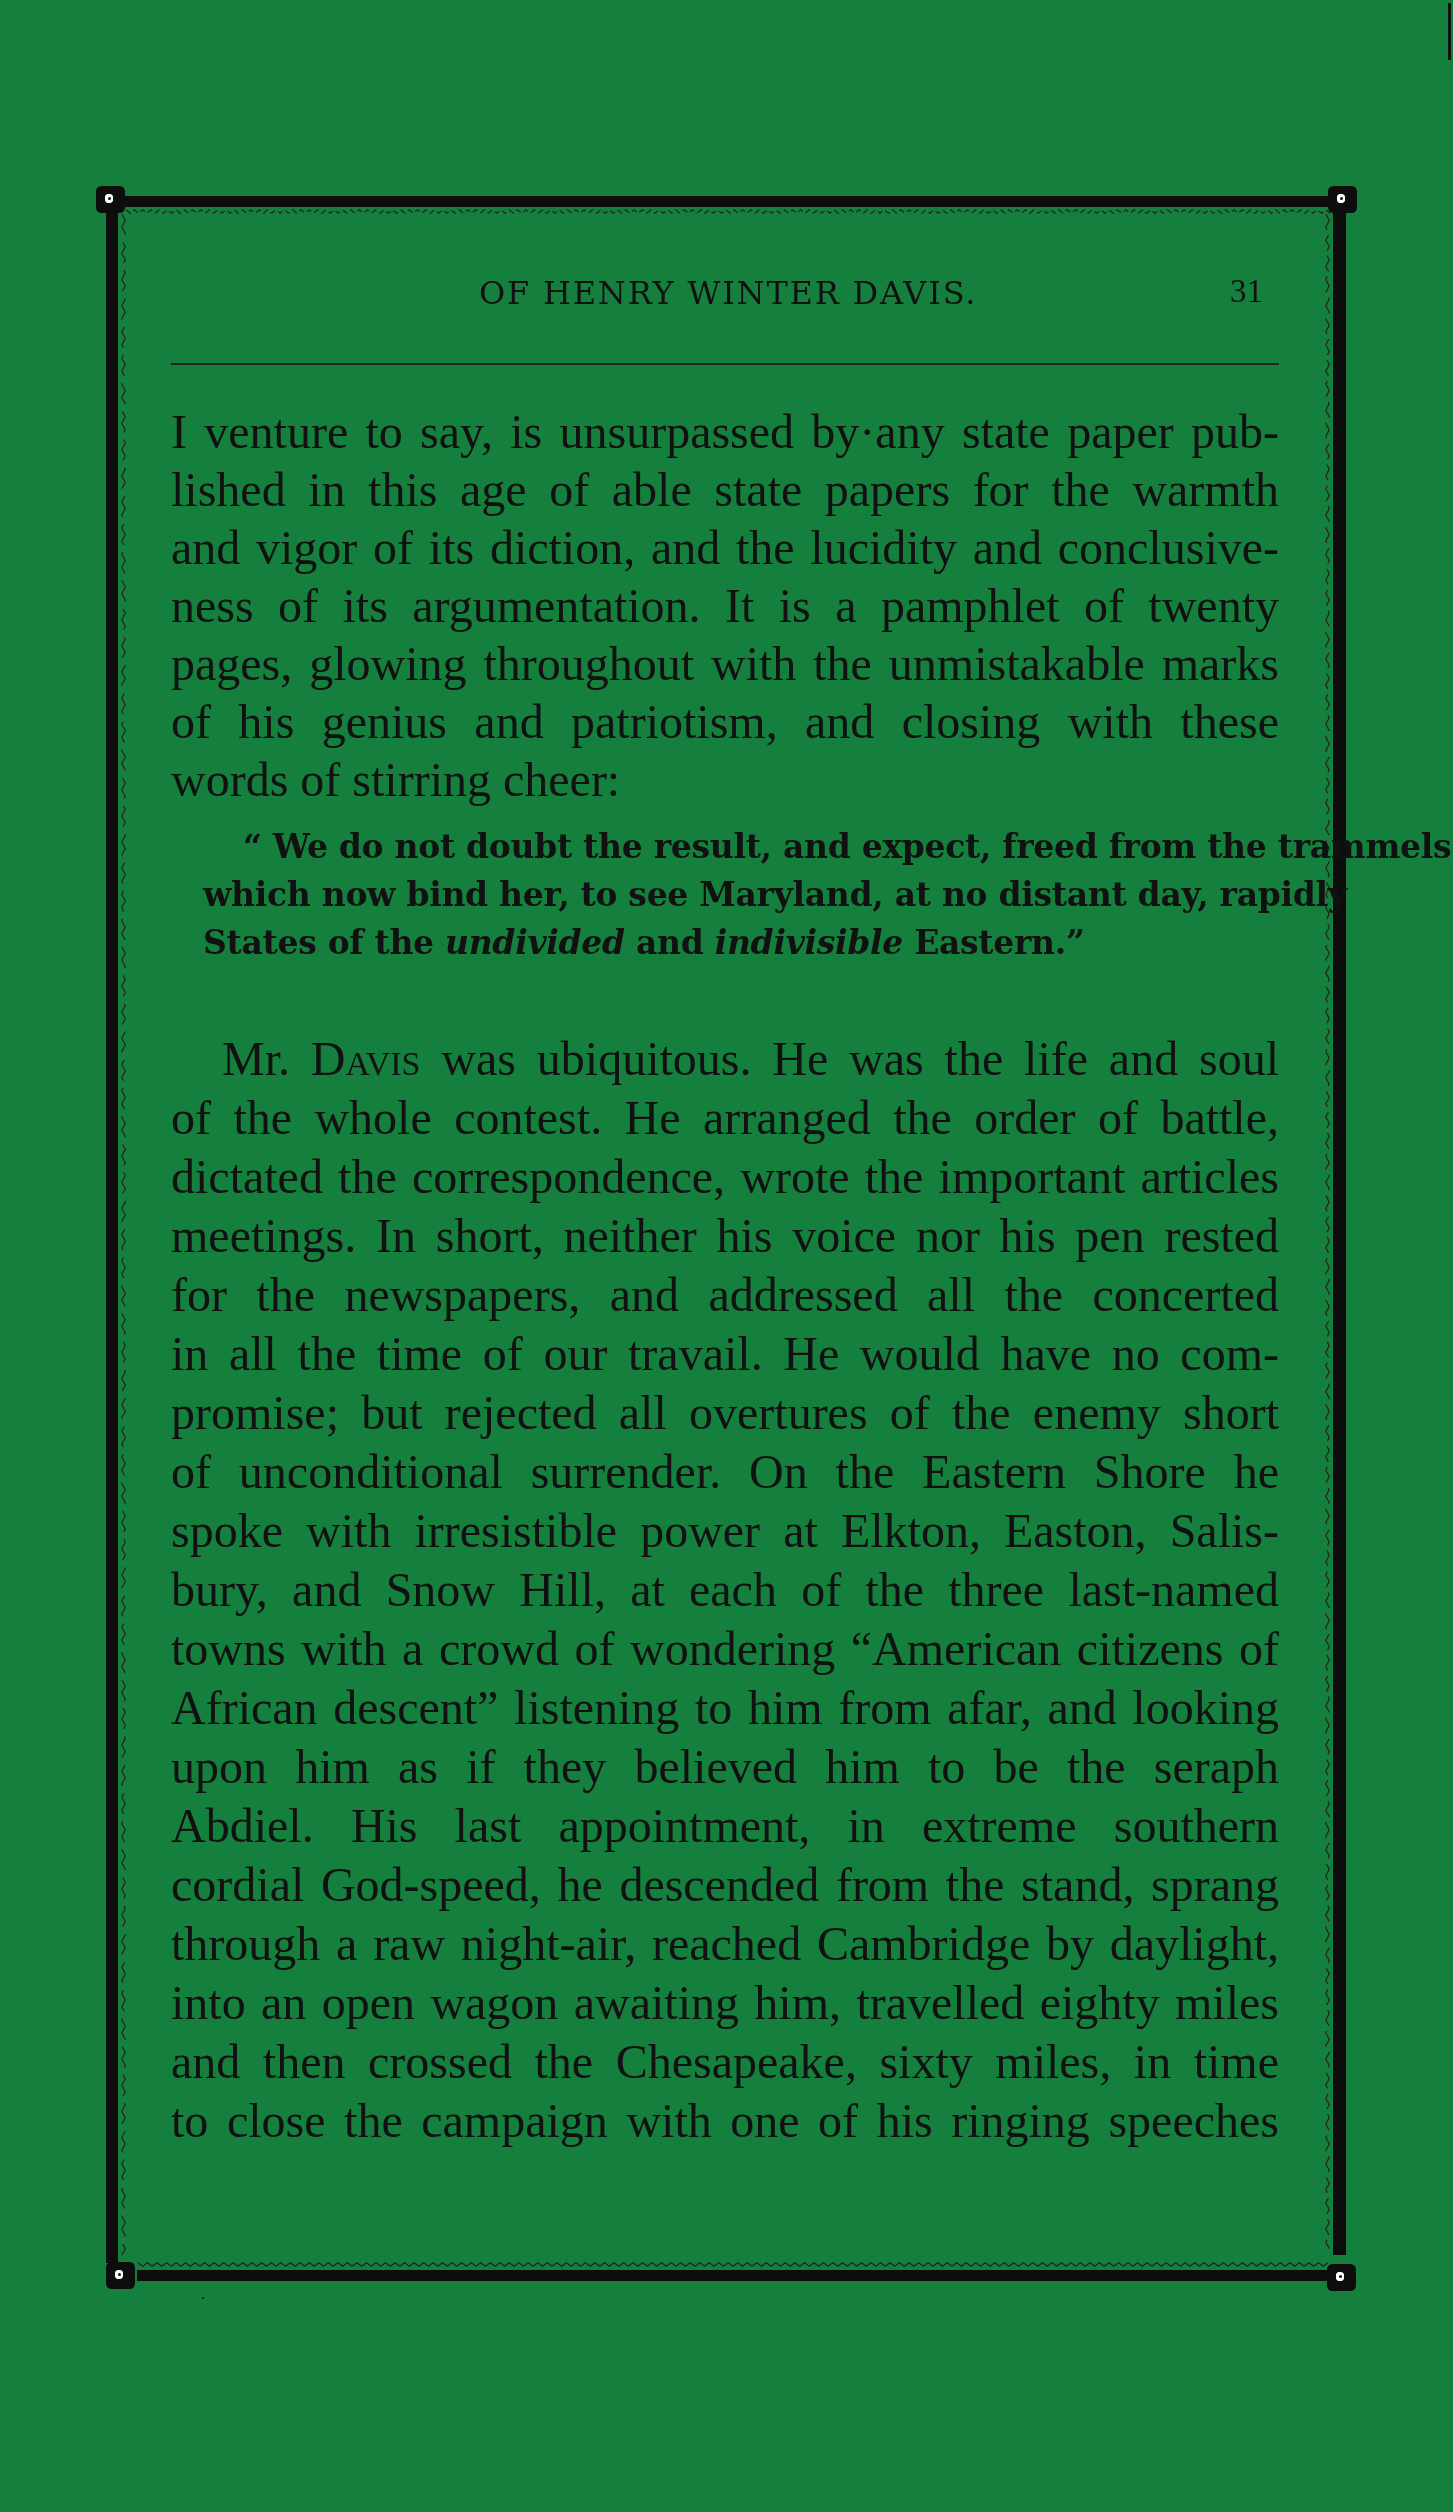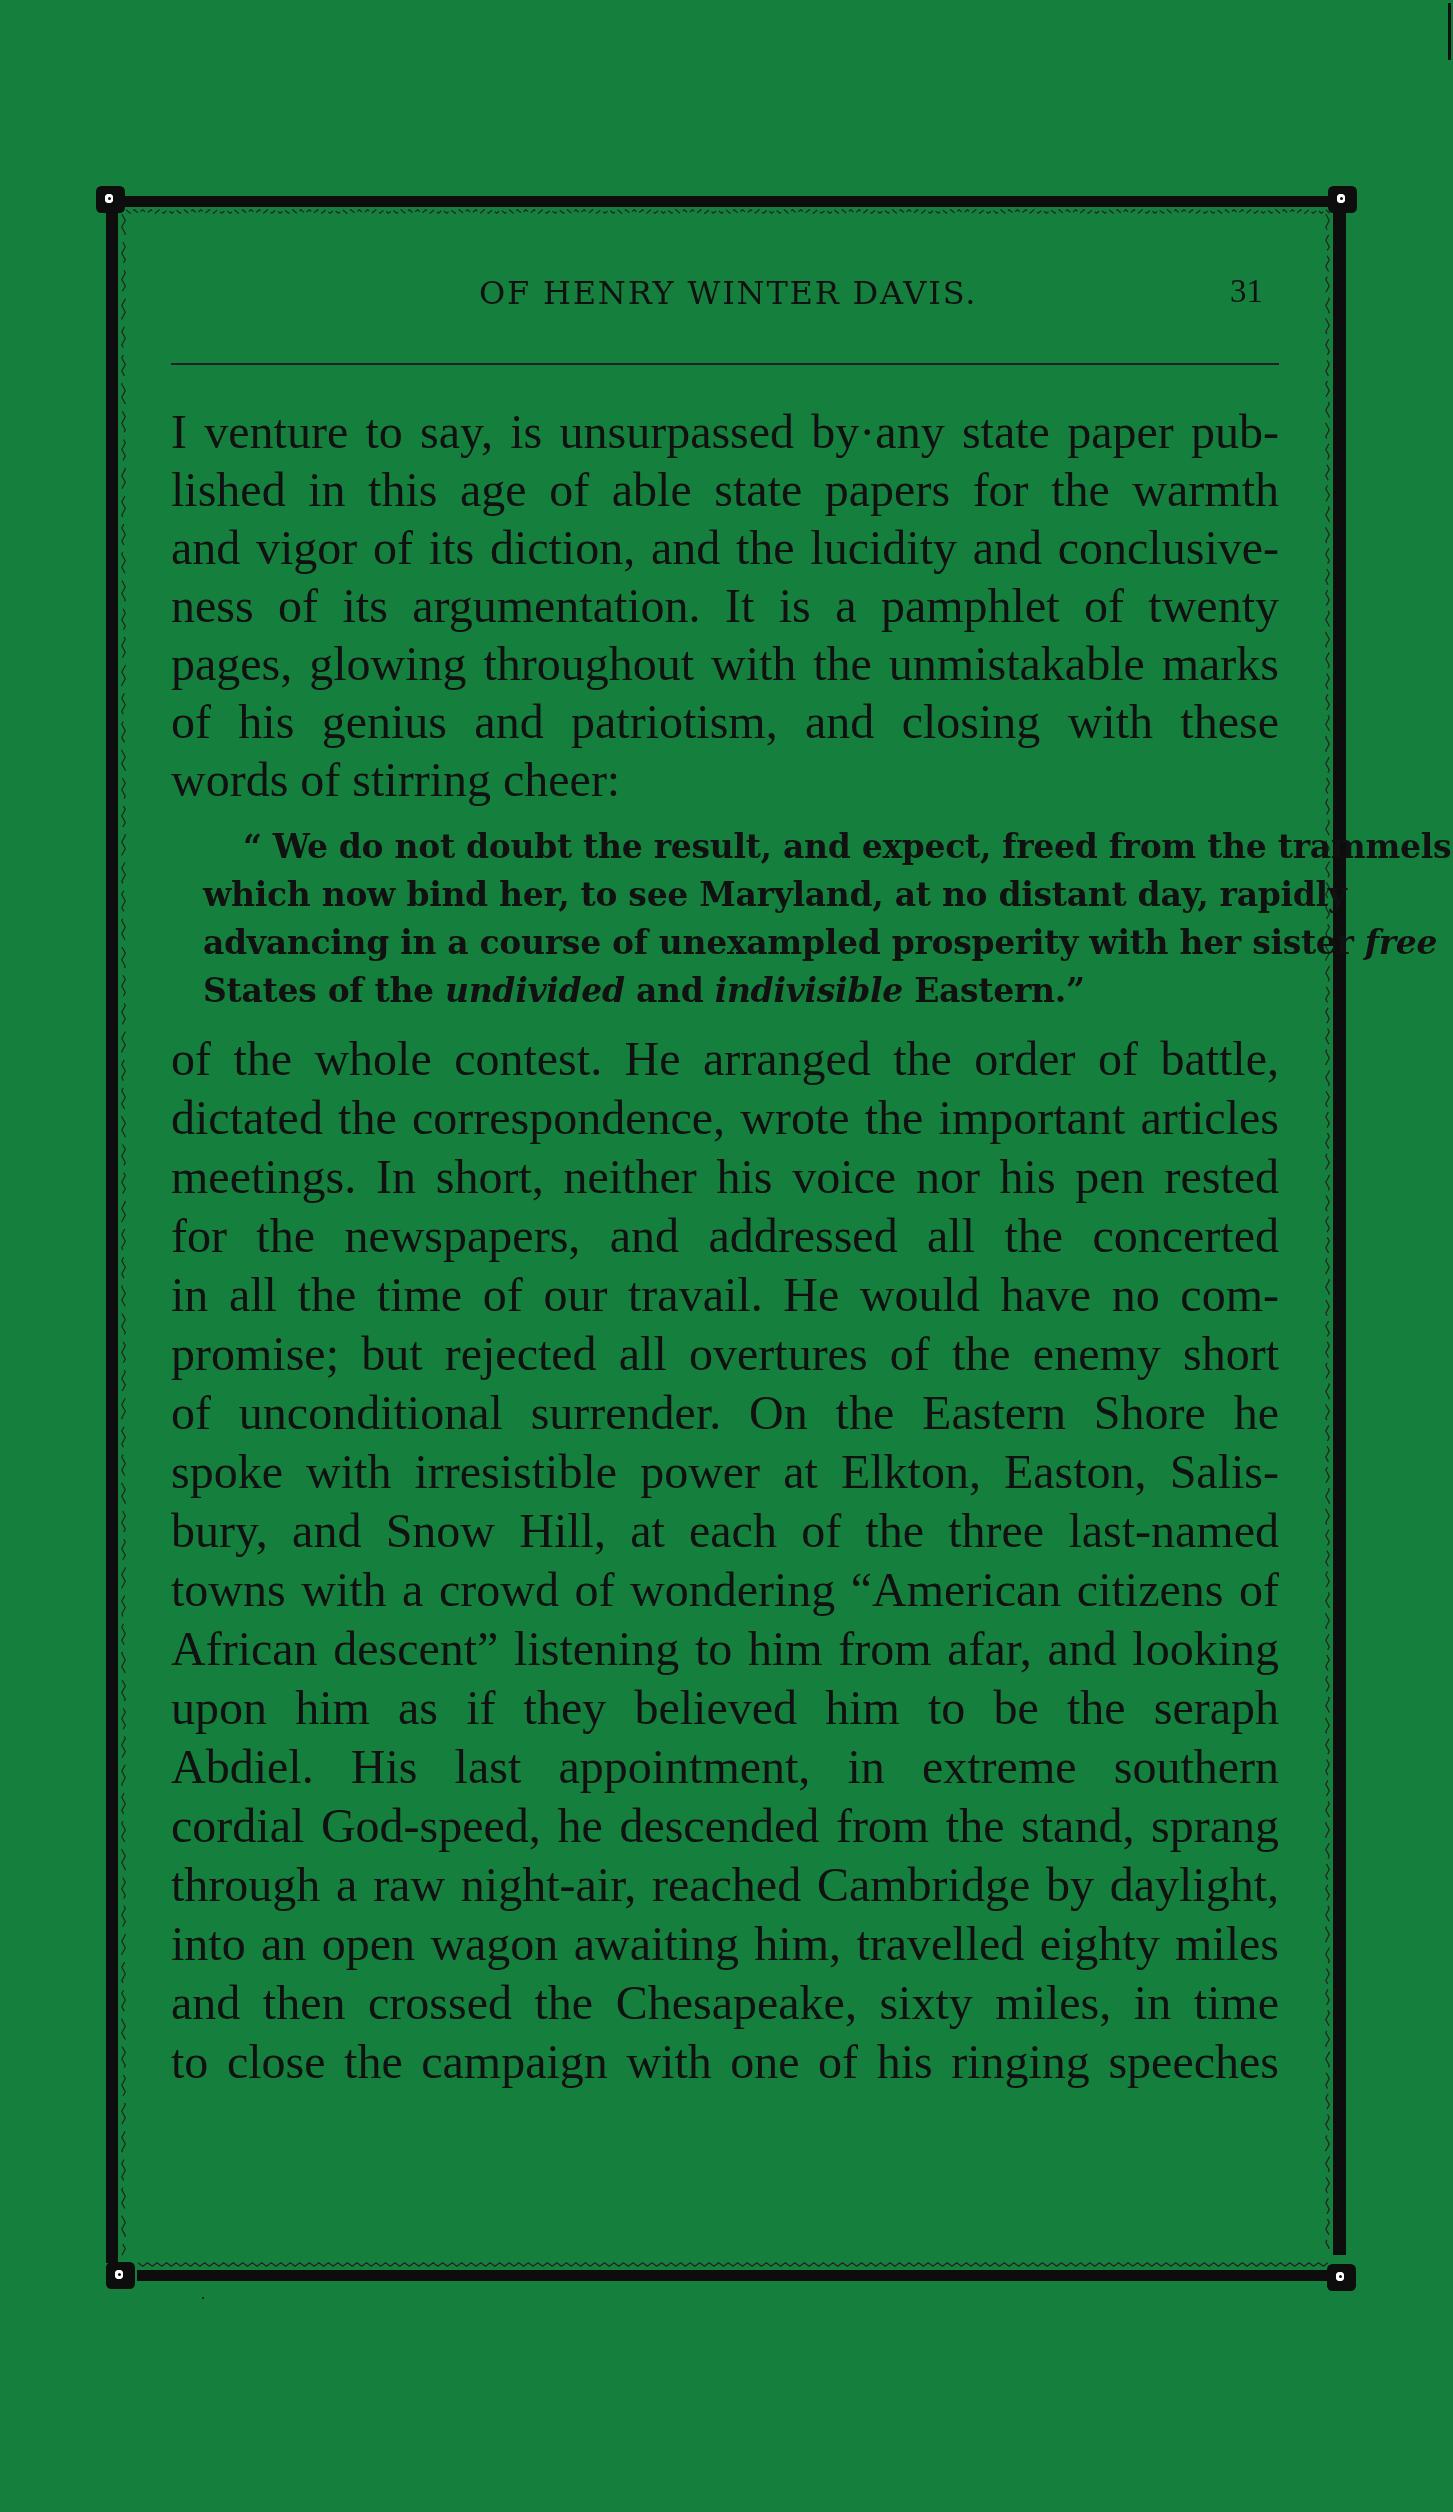--- a/index.html
+++ b/index.html
@@ -98,25 +98,25 @@
     <span class="line">and vigor of its diction, and the lucidity and conclusive-</span>
     <span class="line">ness of its argumentation.  It is a pamphlet of twenty</span>
     <span class="line">pages, glowing throughout with the unmistakable marks</span>
     <span class="line">of his genius and patriotism, and closing with these</span>
     <span class="line last">words of stirring cheer:</span>
   </div>
 
   <div class="text quote">
     <span class="line indent-quote">“ We do not doubt the result, and expect, freed from the trammels</span>
     <span class="line">which now bind her, to see Maryland, at no distant day, rapidly</span>
-    <span class="line"><span>advancing in a course of unexampled prosperity with her sister </span><em class="it">free</em></span>
     <span class="line last"><span>States of the </span><em class="it">undivided</em><span> and </span><em class="it">indivisible</em><span> Eastern.”</span></span>
   </div>
 
   <div class="text p2">
+    <span class="line indent-para"><span>Mr. </span><span class="sc">Davis</span><span> was ubiquitous.  He was the life and soul</span></span>
     <span class="line">of the whole contest.  He arranged the order of battle,</span>
     <span class="line">dictated the correspondence, wrote the important articles</span>
     <span class="line">meetings.  In short, neither his voice nor his pen rested</span>
     <span class="line">for the newspapers, and addressed all the concerted</span>
     <span class="line">in all the time of our travail.  He would have no com-</span>
     <span class="line">promise; but rejected all overtures of the enemy short</span>
     <span class="line">of unconditional surrender.  On the Eastern Shore he</span>
     <span class="line">spoke with irresistible power at Elkton, Easton, Salis-</span>
     <span class="line">bury, and Snow Hill, at each of the three last-named</span>
     <span class="line">towns with a crowd of wondering “American citizens of</span>

